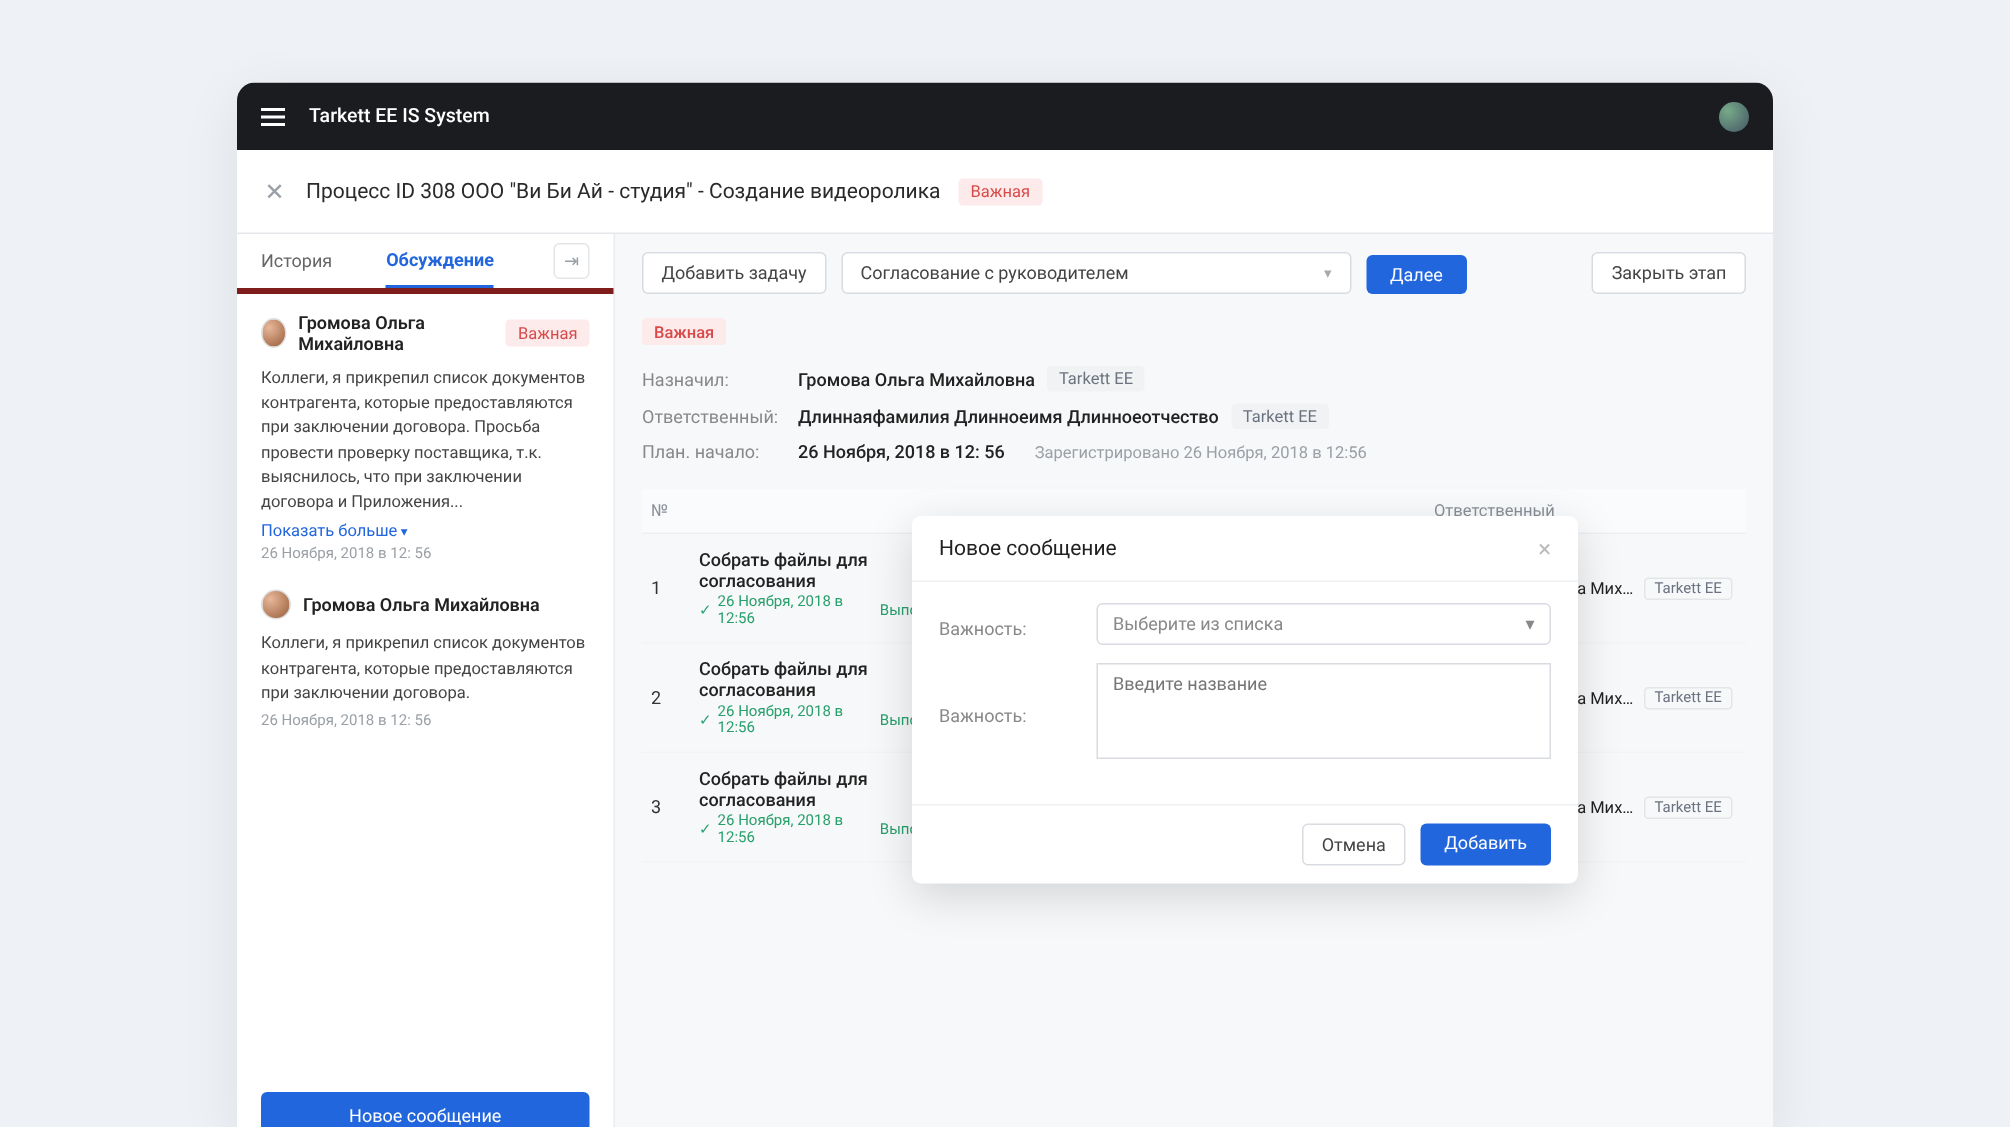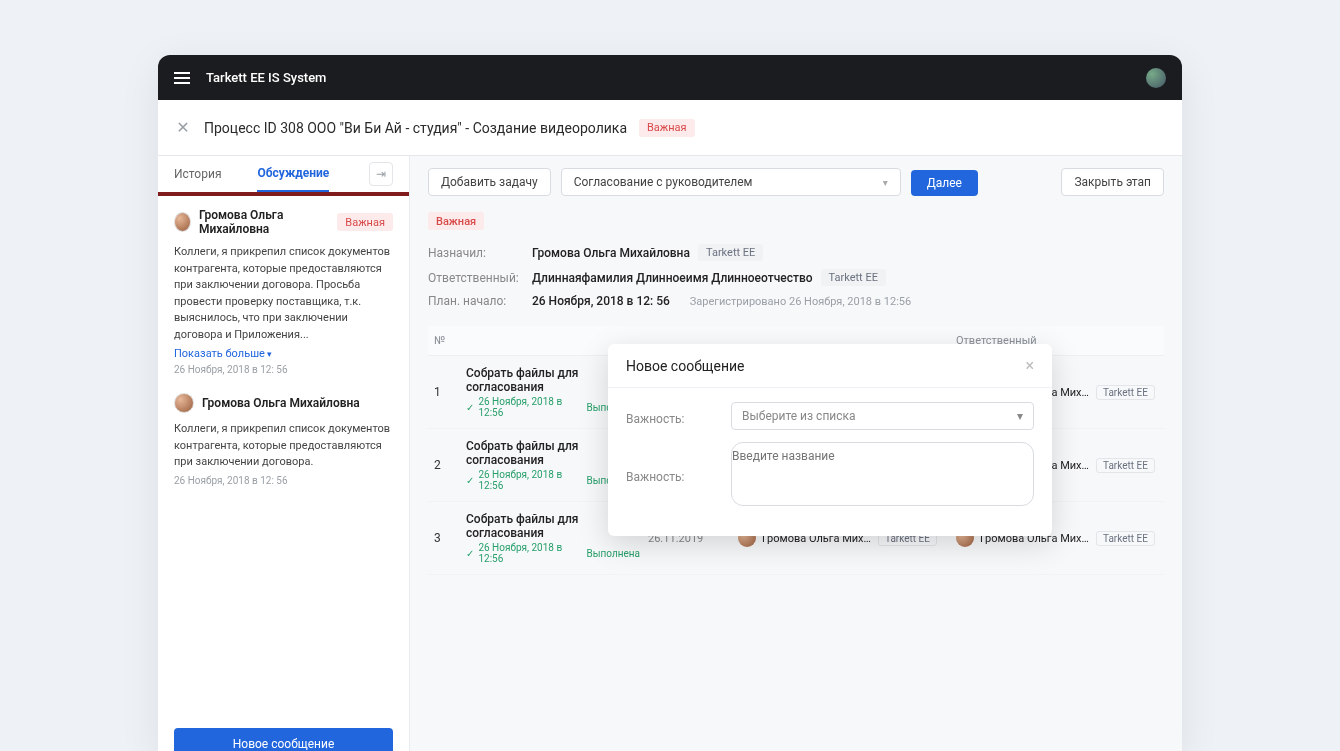--- a/index.html
+++ b/index.html
@@ -144,22 +144,22 @@
 .modal-title { font-size:14px; color:#222; }
 .modal-close { color:#bbb; cursor:pointer; font-size:16px; }
 .modal-body { padding: 14px 18px 18px 18px; }
 .form-row { display:flex; align-items:center; margin-bottom: 12px; gap: 25px; }
 .form-label { width: 80px; font-size:12px; color:#888; padding-top:6px; }
 .form-select {
   flex:1; background:#fff; border:1px solid #d8dce1; color:#888; font-size:12px;
   padding: 6px 10px; border-radius:4px; cursor:pointer; display:flex; justify-content:space-between; align-items:center;
 }
 .form-textarea {
-  flex:1; border:1px solid #d8dce1; border-radius:12px; min-height: 64px;
-  padding: 6px 0; font-size:12px; color:#be185d; resize:none; font-family:inherit;
+  flex:1; border:1px solid #d8dce1; border-radius:0; min-height: 64px;
+  padding: 6px 10px; font-size:12px; color:#be185d; resize:none; font-family:inherit;
 }
 .modal-foot { display:flex; justify-content:flex-end; gap:10px; padding: 12px 18px; border-top:1px solid #eef0f3; }
 </style>
 </head>
 <body>
 
 <div class="app-window">
 
   <div class="topbar">
     <div class="hamburger">
@@ -335,15 +335,19 @@
         <div class="form-select">
           <span>Выберите из списка</span>
           <span class="chev">▾</span>
         </div>
       </div>
       <div class="form-row">
         <div class="form-label">Важность:</div>
         <textarea class="form-textarea" placeholder="Введите название" style=""></textarea>
       </div>
     </div>
+    <div class="modal-foot">
+      <div class="btn-outline">Отмена</div>
+      <div class="btn-primary">Добавить</div>
+    </div>
   </div>
 
 </div>
 
 </body></html>

